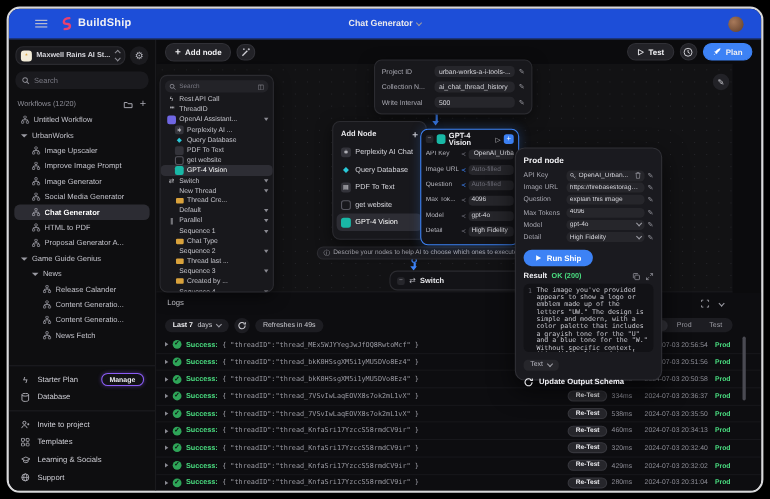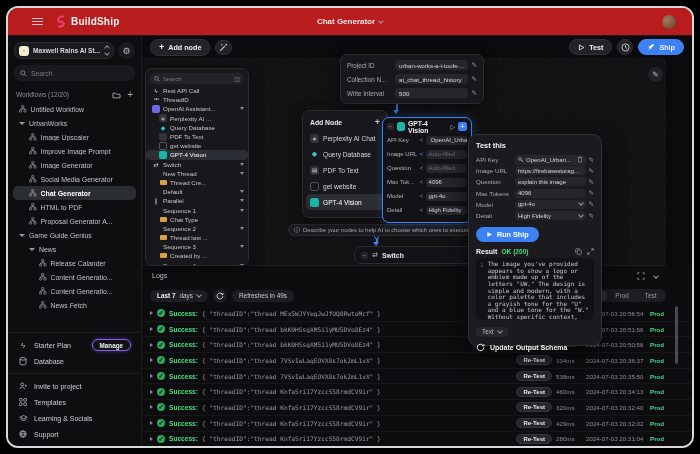--- a/index.html
+++ b/index.html
@@ -3,21 +3,21 @@
 <meta charset="utf-8">
 <style>
   * { margin:0; padding:0; box-sizing:border-box; }
   html,body { width:700px; height:454px; background:#000; font-family:"Liberation Sans", sans-serif; overflow:hidden; }
   .stage { position:relative; width:700px; height:454px; background:#000; }
   .window { position:absolute; left:6px; top:6px; width:688px; height:442px; background:#0b0b0d;
             border:2px solid #d8d8da; border-radius:12px; overflow:hidden; }
 
   
   .win-header { position:absolute; left:0; top:0; right:0; height:28px; border-bottom:1px solid #1c1c20;
-                display:flex; align-items:center; background:#b91c1c; z-index:20; }
+                display:flex; align-items:center; background:#1d4ed8; z-index:20; }
   .hamburger { width:11px; height:7px; border-top:1.5px solid #c9c9cf; border-bottom:1.5px solid #c9c9cf;
                position:relative; margin-left:24px; cursor:pointer; }
   .hamburger::after { content:""; position:absolute; left:0; right:0; top:2px; border-top:1.5px solid #c9c9cf; }
   .logo { margin-left:12px; display:flex; align-items:center; }
   .app-name { color:#f2f2f4; font-size:10px; font-weight:bold; margin-left:5px; letter-spacing:.2px; }
   .wf-title { position:absolute; left:50%; transform:translateX(-50%); display:flex; align-items:center; gap:4px;
               color:#e8e8ec; font-size:8px; font-weight:bold; }
   .chev { width:4px; height:4px; border-right:1px solid #9a9aa2; border-bottom:1px solid #9a9aa2;
           transform:rotate(45deg); display:inline-block; margin-top:-2px; }
   .avatar { position:absolute; right:16px; top:7px; width:14px; height:14px; border-radius:50%;
@@ -505,21 +505,21 @@
       <svg width="9" height="9" viewBox="0 0 10 10">
             <circle cx="5" cy="5" r="4" fill="none" stroke="#d0d0d6" stroke-width="1"></circle>
             <path d="M5 2.6V5l1.8 1.2" fill="none" stroke="#d0d0d6" stroke-width="1"></path>
           </svg>
     </span>
     <span class="btn btn-blue">
       <svg width="8" height="8" viewBox="0 0 10 10">
             <path d="M8.8 1.2C6.8 1.4 4.6 2.6 3.4 4.4l-1.8.4 1.6 1.6L4.8 8l.4-1.8C7 5 8.6 3.2 8.8 1.2z" fill="#fff"></path>
             <line x1="1.4" y1="8.6" x2="2.8" y2="7.2" stroke="#fff" stroke-width="0.9"></line>
           </svg>
-      <span>Ship</span>
+      <span>Plan</span>
     </span>
   </div>
 
   <div class="canvas"></div>
   <span class="pencil-btn">✎</span>
 
   <span class="conn-dot" style="left:386px;top:91px;"></span>
   <span class="conn-line" style="left:388px;top:96px;height:7px;"></span>
   <span class="conn-arrow" style="left:385px;top:102px;"></span>
   <span class="conn-dot" style="left:366px;top:226px;"></span>
@@ -764,21 +764,21 @@
         <span class="gf-handle">≺</span>
         <span class="gf-val">
 
           <span class="txt">High Fidelity</span>
         </span>
       </div>
         </div>
   </div>
 
   <div class="panel-test">
-    <div class="tp-title">Test this</div>
+    <div class="tp-title">Prod node</div>
     <div>
 
     <div class="tfield" data-kind="key">
         <span class="tf-label">API Key</span>
         <span class="tf-val">
           <svg class="tf-key" width="6" height="6" viewBox="0 0 10 10">
                 <circle cx="3.2" cy="3.2" r="2.2" fill="none" stroke="#b8b8c0" stroke-width="1.1"></circle>
                 <path d="M4.8 4.8 8.6 8.6M7 7l1.2-1.2" stroke="#b8b8c0" stroke-width="1.1"></path>
               </svg>
           <span class="txt">OpenAI_Urban...</span>

